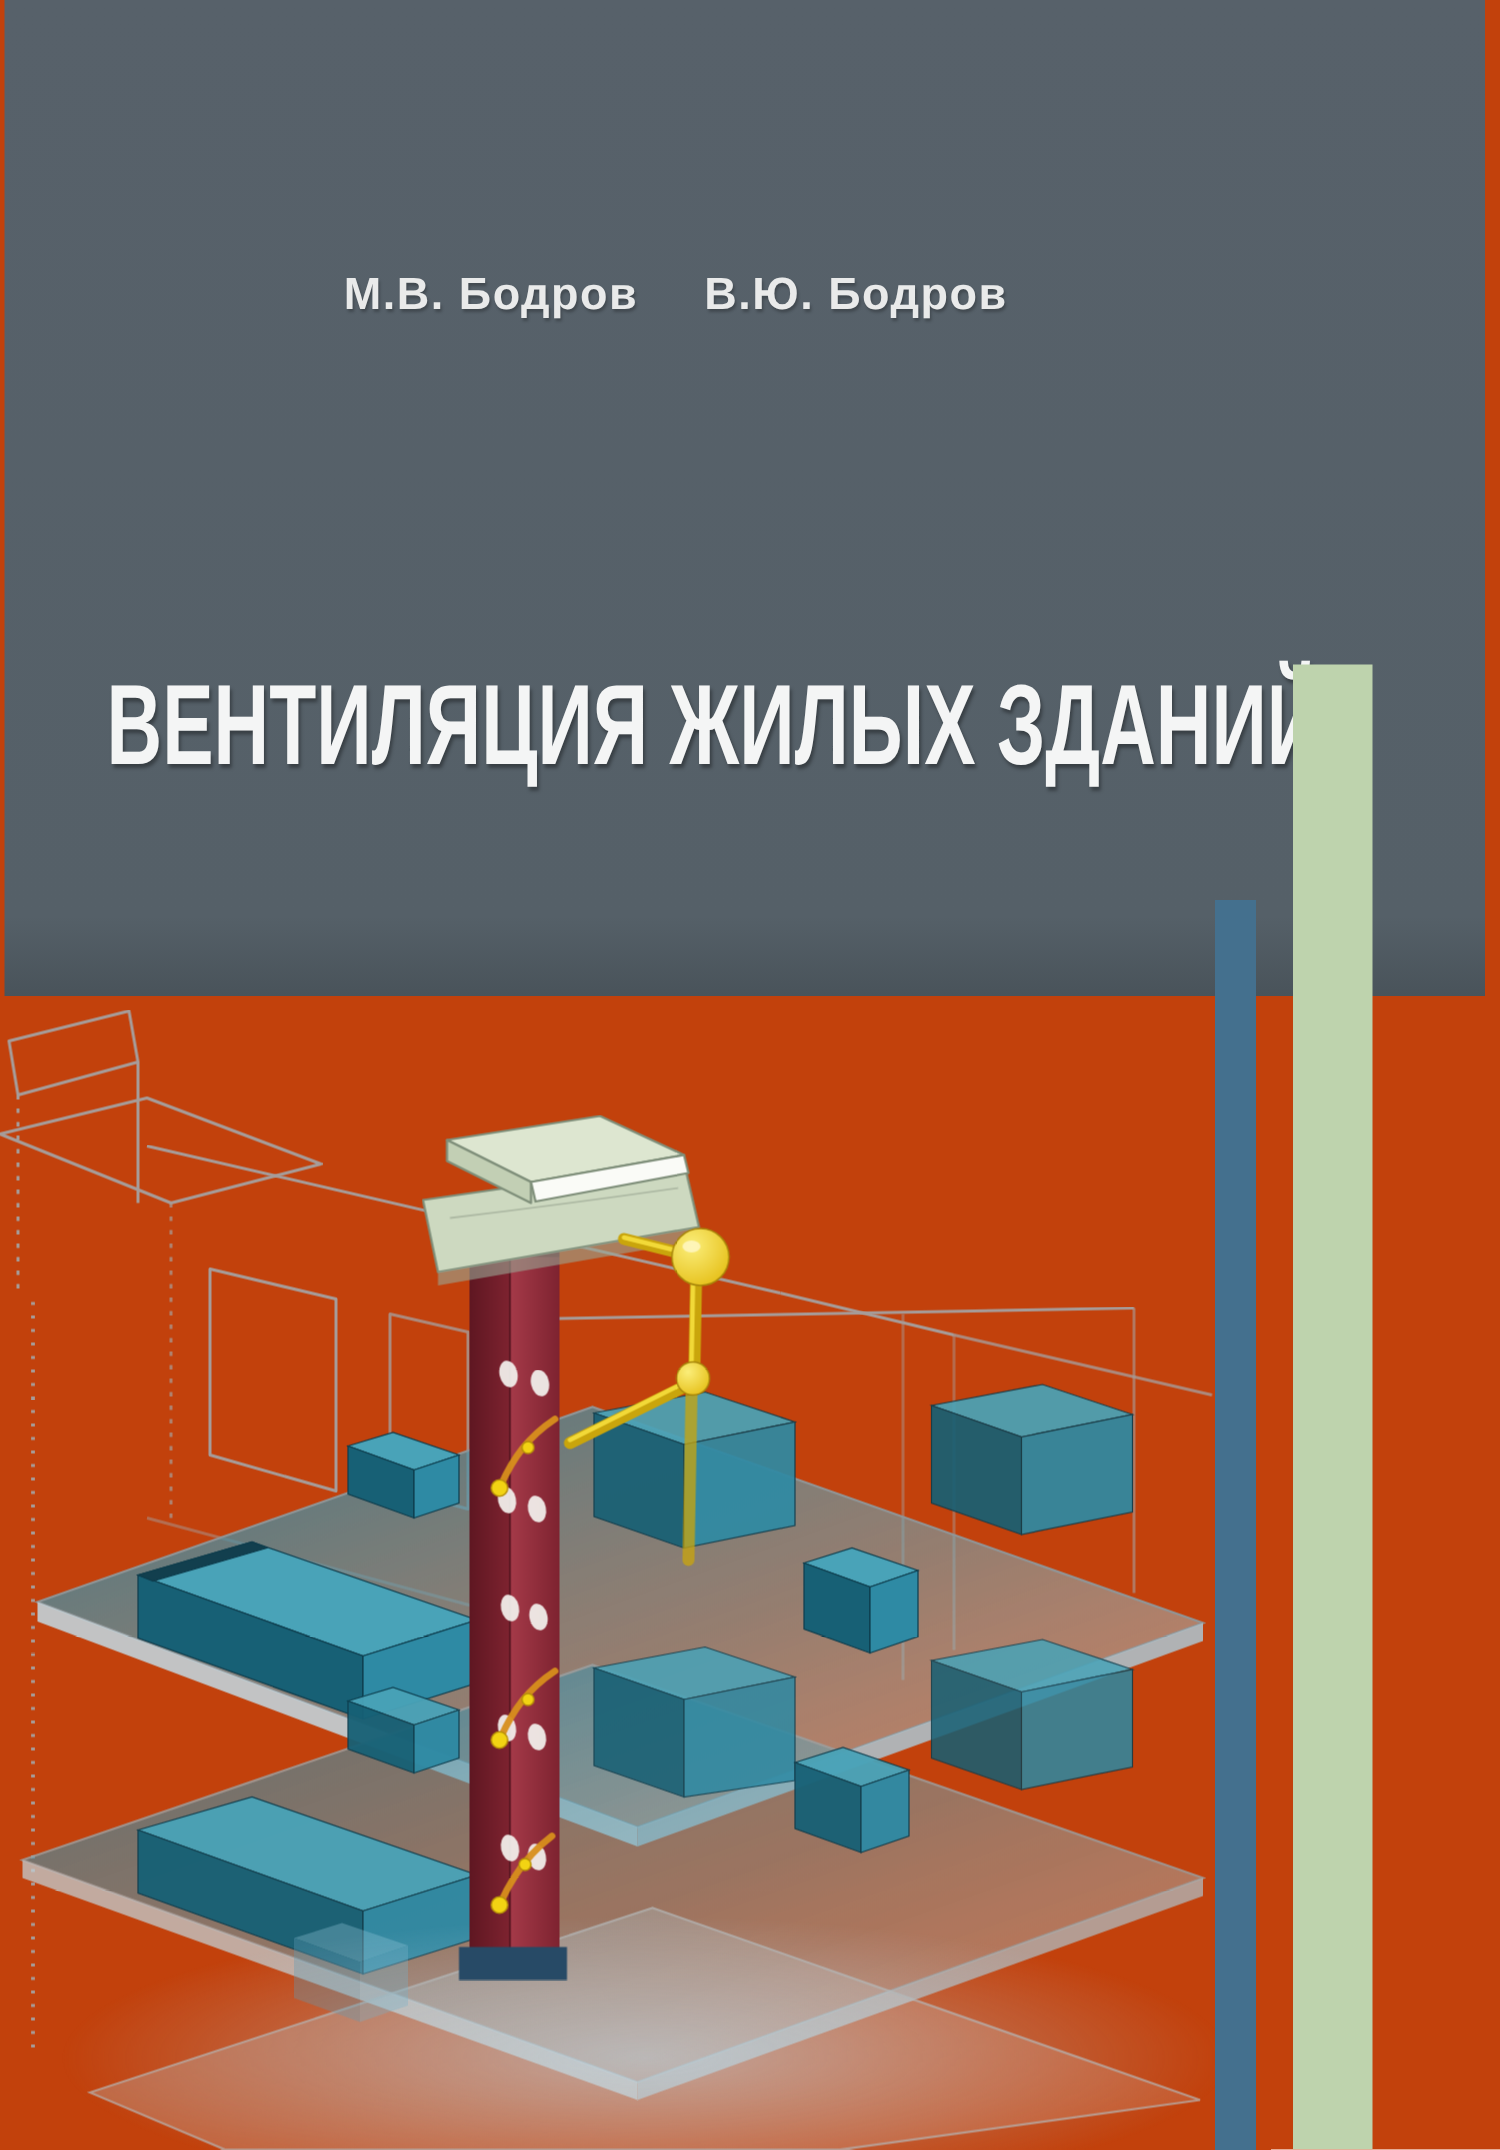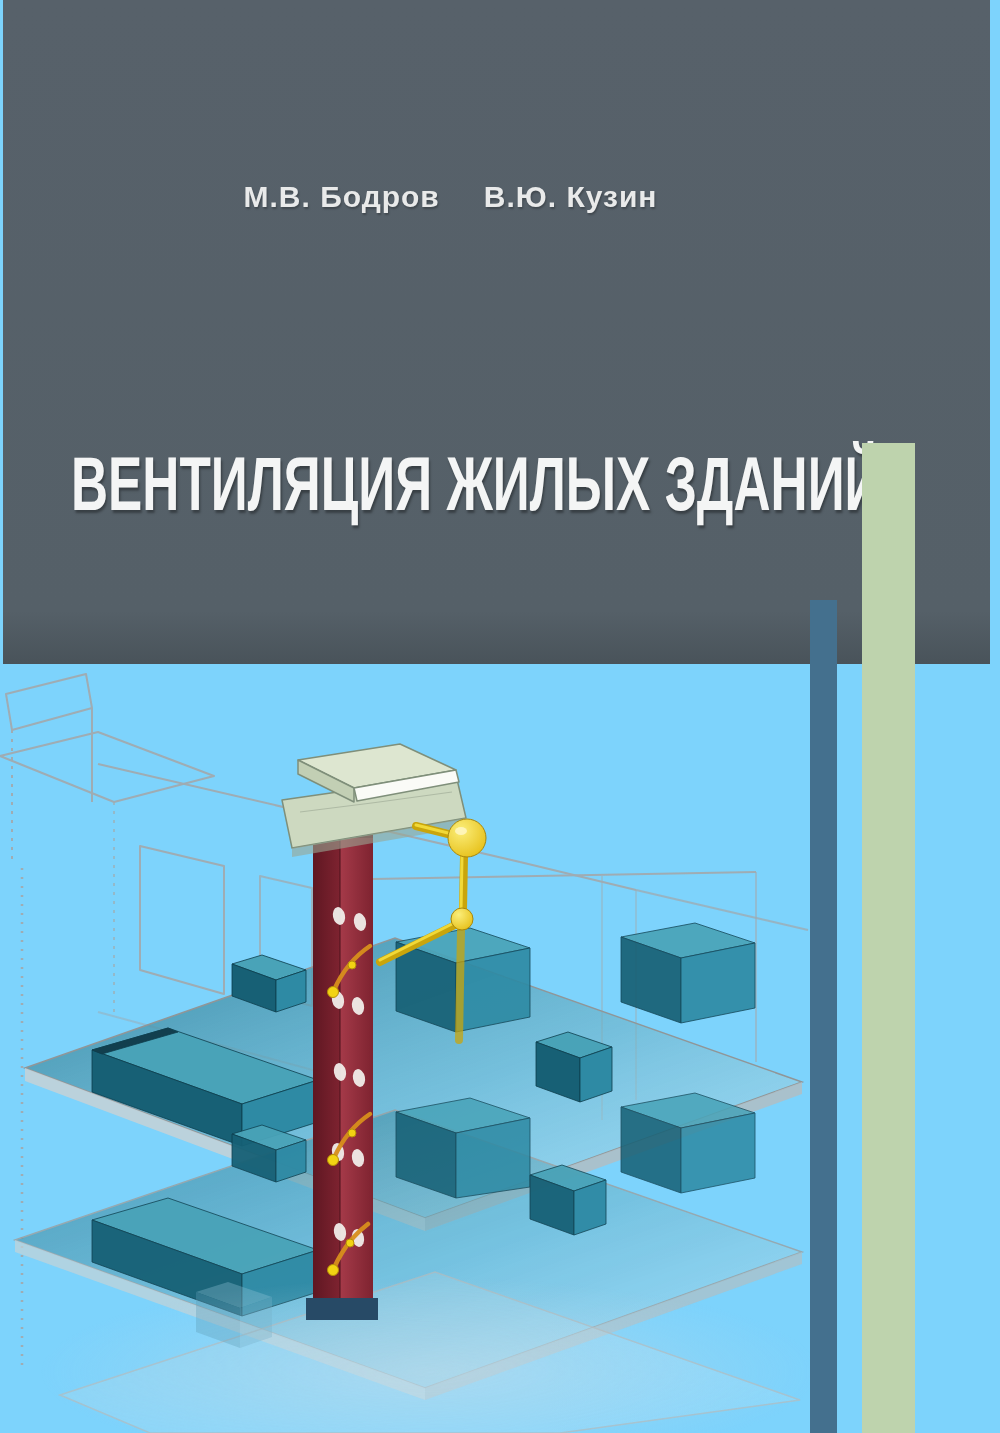--- a/index.html
+++ b/index.html
@@ -1,16 +1,16 @@
 <!DOCTYPE html>
 <html style="--header_bg: #57616a; --green_stripe: #bed3ad; --blue_stripe: #44708e; --title: #f4f5f5; --authors: #e9eaea; --shaft_red: #8c2433; --shaft_dark: #5f1722; --pipe_yellow: #eec911; --slab_teal: #2a7b94; --box_teal_dark: #176075; --box_teal_mid: #2e8aa4; --box_teal_top: #49a3b8; --cowl_green: #cdd9c0; --sketch_gray: #a3a8ab; --reflection_blue: #bcd9e8; --background: #ffffff;"><head>
 <meta charset="utf-8">
 <style>
   html,body{margin:0;padding:0;background:#fff;}
-  .page{position:relative;width:1000px;height:1433px;background:#7dd3fc;overflow:hidden;
+  .page{position:relative;width:1000px;height:1433px;background:#c2410c;overflow:hidden;
         font-family:"Liberation Sans",sans-serif;}
   .cover-header{position:absolute;left:3px;top:0;width:987px;height:664px;
         background:linear-gradient(180deg,var(--header_bg,#57616a) 0%,#556068 92%,#49535a 100%);}
   .authors-row{position:absolute;left:0;top:180px;width:987px;display:flex;
         justify-content:center;gap:44px;transform:translateX(-46px);
         font-weight:bold;font-size:30px;letter-spacing:1px;color:var(--authors,#e9eaea);
         text-shadow:1px 2px 2px rgba(0,0,0,.25);}
   .cover-title{position:absolute;left:68px;top:446px;margin:0;white-space:nowrap;
         font-weight:bold;font-size:76px;line-height:1;letter-spacing:0;
         color:var(--title,#f4f5f5);transform:scale(0.676,1);transform-origin:0 0;
@@ -22,21 +22,21 @@
   .illustration{position:absolute;left:0;top:664px;width:1000px;height:769px;z-index:2;}
 </style>
 </head>
 <body>
 
 <div class="page">
 
   <div class="cover-header">
     <div class="authors-row">
       <span>М.В. Бодров</span>
-      <span>В.Ю. Кузин</span>
+      <span>В.Ю. Бодров</span>
     </div>
     <h1 class="cover-title">ВЕНТИЛЯЦИЯ ЖИЛЫХ ЗДАНИЙ</h1>
   </div>
 
   <div class="stripe-blue"></div>
   <div class="stripe-green"></div>
 
   <svg class="illustration" viewBox="0 664 1000 769" xmlns="http://www.w3.org/2000/svg" role="img" aria-label="Isometric cutaway of a multi-storey residential building: vertical dark-red exhaust ventilation shaft with a pale-green roof cowl, yellow duct connections with spherical joints, translucent teal floor slabs with equipment boxes, pencil-sketch walls, light-blue ground reflection">
     <defs>
       <linearGradient id="gSlab" x1="0" y1="0" x2="1" y2="1">

